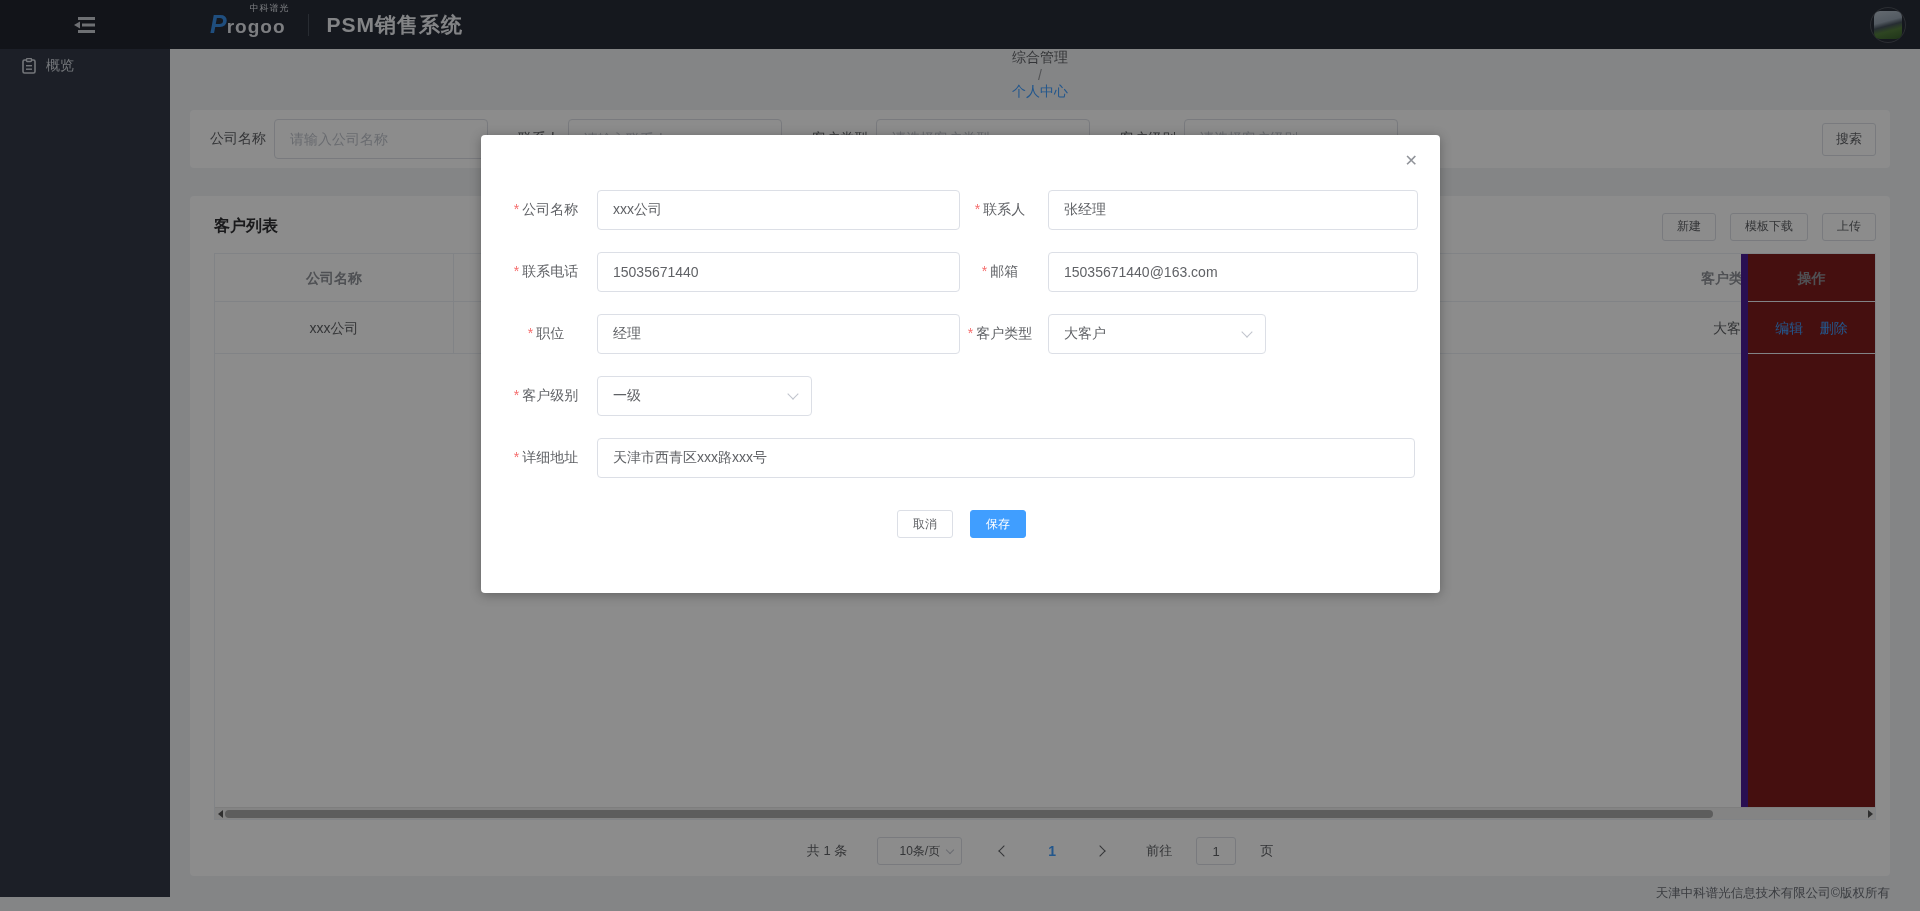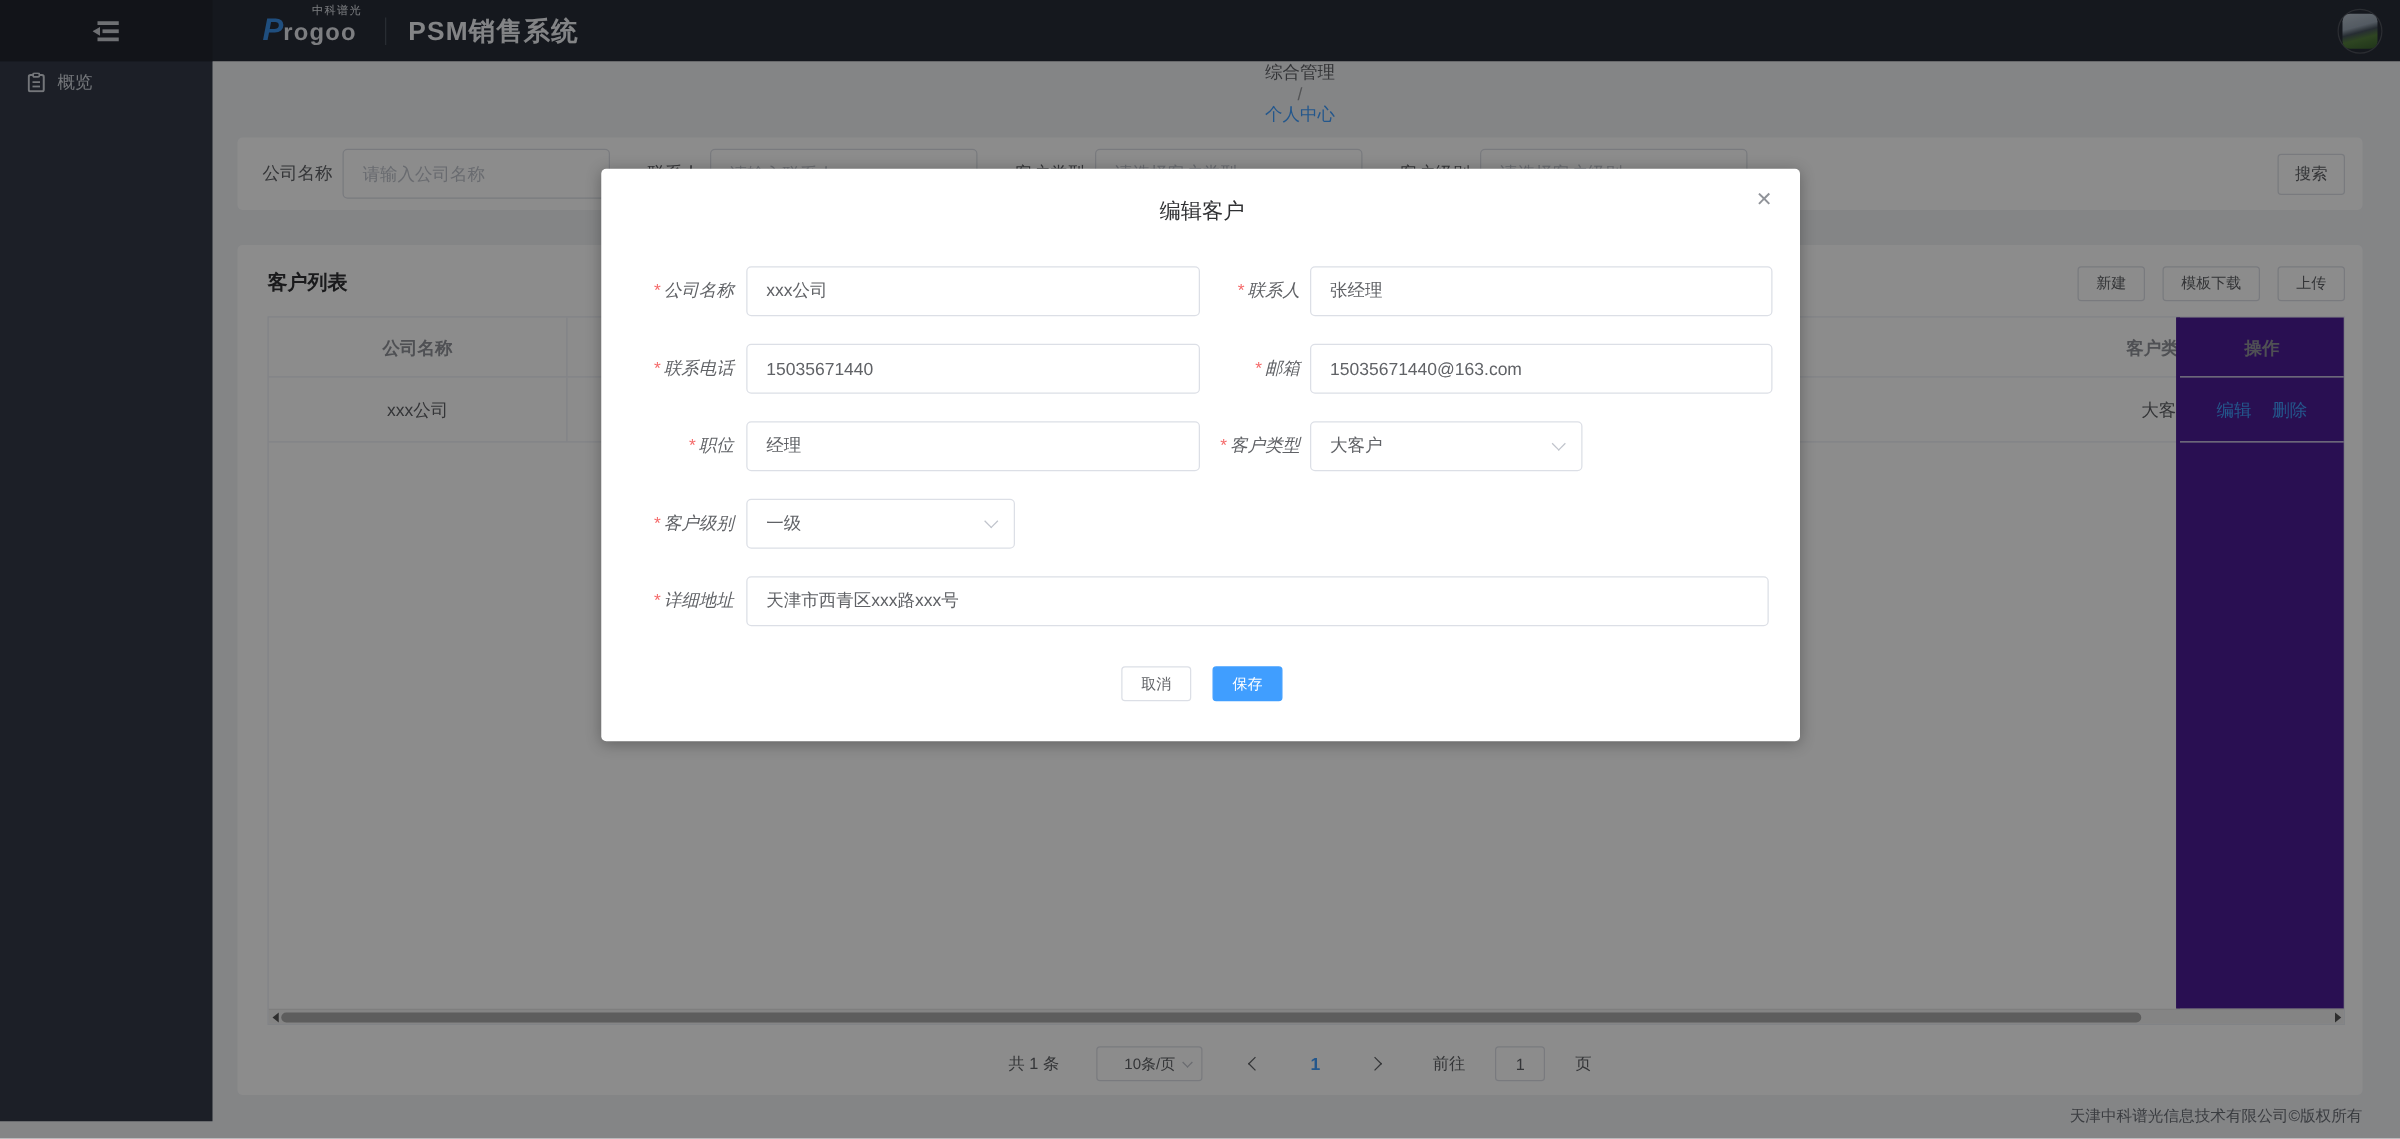--- a/index.html
+++ b/index.html
@@ -60,21 +60,21 @@
   .thead-row { position:relative; height:48px; border-bottom:1px solid #ebeef5; }
   .tbody-row { position:relative; height:52px; border-bottom:1px solid #ebeef5; }
   .th-company { position:absolute; left:0; top:0; width:239px; height:100%; line-height:48px; text-align:center;
                 color:#909399; font-size:14px; font-weight:700; border-right:1px solid #ebeef5; }
   .td-company { position:absolute; left:0; top:0; width:239px; height:100%; line-height:52px; text-align:center;
                 color:#606266; font-size:14px; border-right:1px solid #ebeef5; }
   .th-clip { position:absolute; left:1486px; top:0; width:42px; height:100%; line-height:48px; overflow:hidden;
              white-space:nowrap; color:#909399; font-size:14px; font-weight:700; }
   .td-clip { position:absolute; left:1498px; top:0; width:30px; height:100%; line-height:52px; overflow:hidden;
              white-space:nowrap; color:#606266; font-size:14px; }
-  .fixed-col { position:absolute; top:0; right:0; bottom:12px; width:134px; border-left:3px solid #4c1d95; background:#4c1d95; }
+  .fixed-col { position:absolute; top:0; right:0; bottom:12px; width:134px; border-left:7px solid #4c1d95; background:#7f1d1d; }
   .fc-head { height:48px; line-height:48px; text-align:center; color:#909399; font-size:14px; font-weight:700;
              border-bottom:1px solid #ebeef5; }
   .fc-cell { height:52px; line-height:52px; text-align:center; border-bottom:1px solid #ebeef5; }
   .link { color:#409eff; font-size:14px; cursor:pointer; }
   .fc-cell .link + .link { margin-left:12px; }
 
   .hscroll { position:absolute; left:0; right:0; bottom:0; height:12px; background:#f1f1f1;
              border-top:1px solid #e6e6e6; }
   .hs-thumb { position:absolute; left:10px; top:2px; width:1488px; height:8px; border-radius:4px; background:#a9a9a9; cursor:pointer; }
   .hs-arrow { position:absolute; top:0; width:10px; height:12px; display:flex; align-items:center; justify-content:center; cursor:pointer; }
@@ -98,21 +98,21 @@
 
   
   .overlay { position:absolute; inset:0; background:rgba(0,0,0,0.45); z-index:50; }
   .modal { position:absolute; left:481px; top:135px; width:959px; height:458px; background:#fff; border-radius:4px;
            box-shadow:0 2px 12px rgba(0,0,0,0.3); z-index:60; padding:22px 22px 0 24px; }
   .modal-title { text-align:center; font-size:17px; color:#303133; }
   .modal-close { position:absolute; right:22px; top:18px; color:#909399; font-size:16px; cursor:pointer; line-height:1; }
   .modal-form { margin-top:33px; }
   .m-row { display:flex; margin-bottom:22px; }
   .m-item { display:flex; align-items:center; }
-  .m-label { width:92px; padding-right:10px; text-align:right; font-size:14px; color:#606266; white-space:nowrap;font-style:italic; }
+  .m-label { width:92px; padding-right:10px; text-align:center; font-size:14px; color:#606266; white-space:nowrap; }
   .m-label2 { width:88px; padding-right:8px; }
   .req { color:#f56c6c; margin-right:3px; }
   .m-input { height:40px; border:1px solid #dcdfe6; border-radius:4px; padding:0 15px; font-size:14px; color:#606266; outline:none; }
   .m-select { position:relative; display:flex; align-items:center; color:#606266; cursor:pointer; }
   .w363 { width:363px; } .w370 { width:370px; } .w218 { width:218px; } .w215 { width:215px;text-align:right; } .w818 { width:818px; }
   .modal-btns { display:flex; justify-content:center; gap:17px; margin-top:32px; }
   .btn-cancel { width:56px; height:28px; font-size:12px; }
   .btn-save { width:56px; height:28px; font-size:12px; background:#409eff; border-color:#409eff; color:#fff; }
 </style>
 </head>
@@ -244,21 +244,20 @@
     </div>
 
     <div class="footer">
       <span>天津中科谱光信息技术有限公司©版权所有</span>
     </div>
   </div>
 
   <div class="overlay"></div>
 
   <div class="modal">
-    <div class="modal-title">编辑客户</div>
     <span class="modal-close">✕</span>
 
     <div class="modal-form">
 
       <div class="m-row">
         <div class="m-item">
           <span class="m-label"><span class="req">*</span><span>公司名称</span></span>
           <input class="m-input w363" value="xxx公司" style="">
         </div>
         <div class="m-item">

